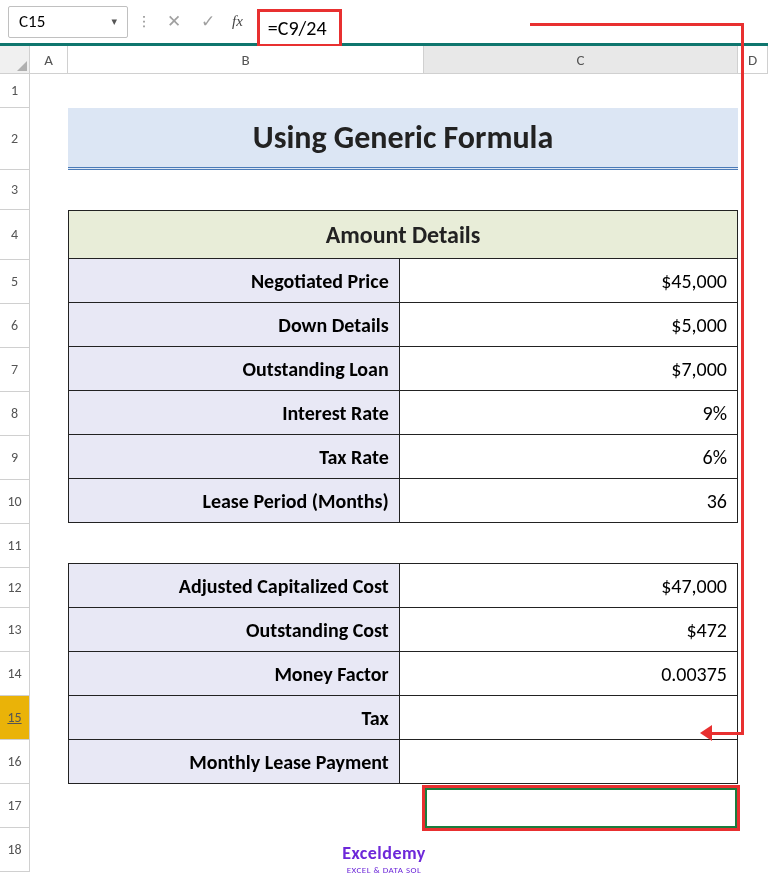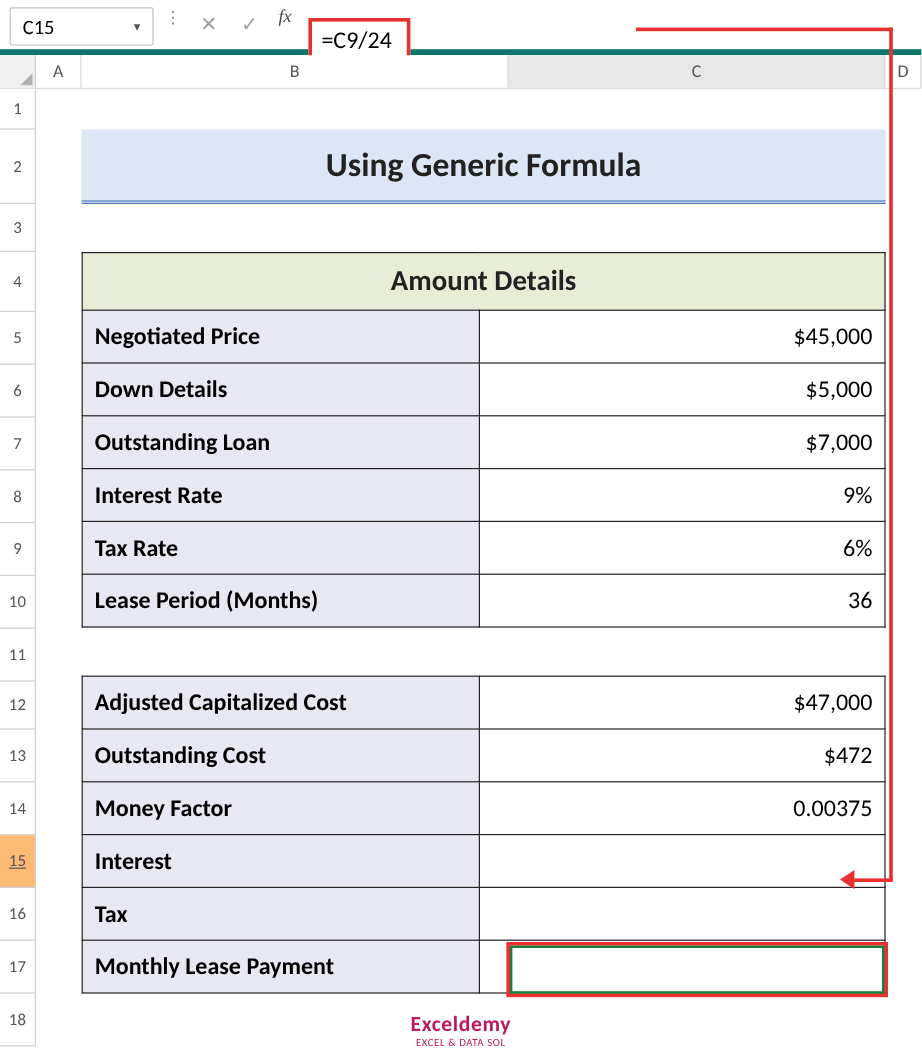--- a/index.html
+++ b/index.html
@@ -8,24 +8,24 @@
       background: #ffffff;
       width: 768px;
       height: 885px;
       overflow: hidden;
       position: relative;
     }
     
     
     .formula-bar {
       display: flex;
-      align-items: flex-start;
+      align-items: center;
       height: 46px;
       background: #ffffff;
-      border-bottom: 5px solid #0f766e;
+      border-bottom: 3px solid #0f766e;
       padding: 6px 8px;
       gap: 6px;
     }
     .name-box {
       width: 120px;
       height: 32px;
       border: 1px solid #c0c0c0;
       border-radius: 2px;
       display: flex;
       align-items: center;
@@ -125,21 +125,21 @@
     }
     .row-header {
       border-right: 1px solid #d0d0d0;
       border-bottom: 1px solid #d0d0d0;
       display: flex;
       align-items: center;
       justify-content: center;
       font-size: 14px;
       color: #555;
     }
-    .row-header.active { background: #fdba74; text-decoration: underline; }
+    .row-header.active { background: #eab308; text-decoration: underline; }
     .rh-1 { height: 34px; }
     .rh-2 { height: 62px; }
     .rh-3 { height: 40px; }
     .rh-4 { height: 50px; }
     .rh-5, .rh-6, .rh-7, .rh-8, .rh-9, .rh-10, .rh-11 { height: 44px; }
     .rh-12 { height: 40px; }
     .rh-13, .rh-14, .rh-15, .rh-16, .rh-17, .rh-18 { height: 44px; }
     
     .sheet-content {
       flex: 1;
@@ -150,21 +150,21 @@
     
     .title-box {
       margin-top: 34px;
       height: 62px;
       width: 670px;
       background: #dce6f4;
       border-bottom: 3px double #4a7bb8;
       display: flex;
       align-items: center;
       justify-content: center;
-      font-size: 28px;
+      font-size: 32px;
       font-weight: bold;
       color: #222;
     }
     
     .spacer-3 { height: 40px; }
     
     
     .tbl {
       width: 670px;
       border-collapse: collapse;
@@ -181,20 +181,21 @@
     .tbl td {
       border: 1.5px solid #222;
       height: 44px;
       padding: 0 10px;
       font-size: 20px;
     }
     .tbl td.label {
       background: #e8e8f5;
       font-weight: bold;
       width: 307px;
+      text-align: right;
     }
     .tbl td.value {
       text-align: right;
       width: 314px;
     }
     
     .spacer-12 { height: 40px; }
     
     
     .cell-highlight {
@@ -234,21 +235,21 @@
       z-index: 9;
     }
     
     
     .watermark {
       position: absolute;
       bottom: 10px;
       left: 50%;
       transform: translateX(-50%);
       font-size: 18px;
-      color: #be185d;
+      color: #6d28d9;
       font-weight: bold;
       letter-spacing: 0.5px;
       display: flex;
       flex-direction: column;
       align-items: center;
     }
     .watermark-sub { font-size: 9px; letter-spacing: 0.5px; font-weight: normal; }
   </style>
 </head>
 <body>
@@ -345,24 +346,20 @@
           </tr>
       <tr>
             <td class="label">Outstanding Cost</td>
             <td class="value">$472</td>
           </tr>
       <tr>
             <td class="label">Money Factor</td>
             <td class="value">0.00375</td>
           </tr>
       <tr>
-            <td class="label">Interest</td>
-            <td class="value"></td>
-          </tr>
-      <tr>
             <td class="label">Tax</td>
             <td class="value"></td>
           </tr>
       <tr>
             <td class="label">Monthly Lease Payment</td>
             <td class="value"></td>
           </tr>
     </tbody>
       </table>
 

